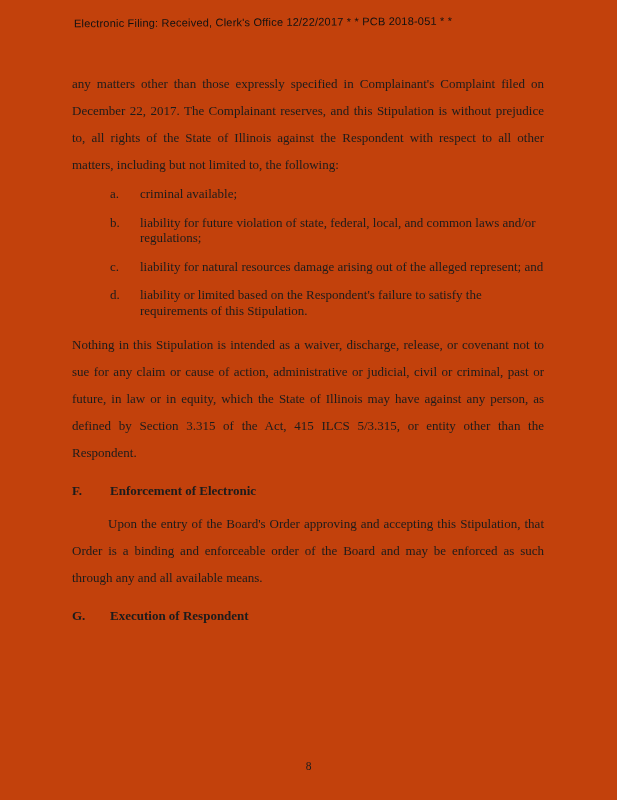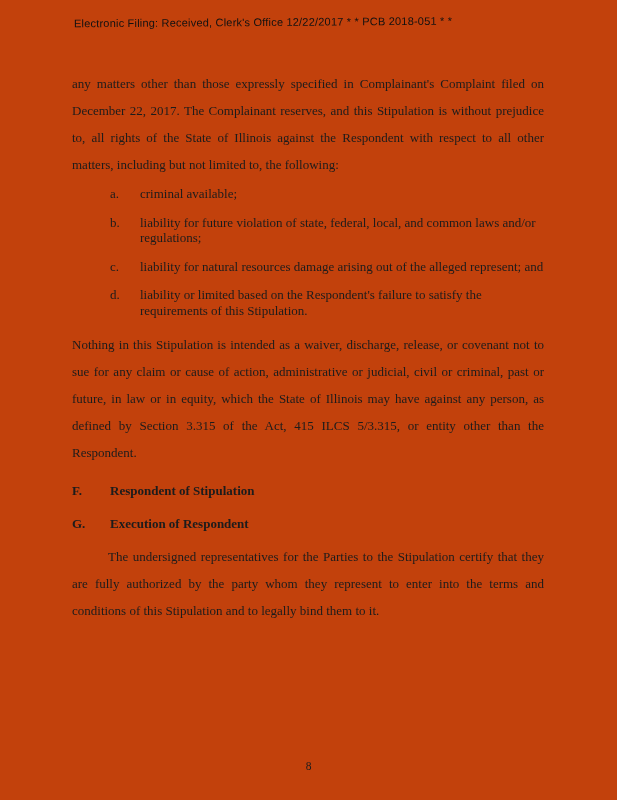--- a/index.html
+++ b/index.html
@@ -108,28 +108,28 @@
         <span class="li-label">d.</span>
         <span class="li-text">liability or limited based on the Respondent's failure to satisfy the requirements of this Stipulation.</span>
       </div>
 
     </div>
 
     <p class="para">Nothing in this Stipulation is intended as a waiver, discharge, release, or covenant not to sue for any claim or cause of action, administrative or judicial, civil or criminal, past or future, in law or in equity, which the State of Illinois may have against any person, as defined by Section 3.315 of the Act, 415 ILCS 5/3.315, or entity other than the Respondent.</p>
 
     <div class="section-heading">
       <span class="sec-label">F.</span>
-      <span class="sec-title">Respondent of Stipulation</span>
+      <span class="sec-title">Enforcement of Electronic</span>
     </div>
 
+    <p class="para indent-first">Upon the entry of the Board's Order approving and accepting this Stipulation, that Order is a binding and enforceable order of the Board and may be enforced as such through any and all available means.</p>
 
     <div class="section-heading">
       <span class="sec-label">G.</span>
       <span class="sec-title">Execution of Respondent</span>
     </div>
 
-    <p class="para indent-first">The undersigned representatives for the Parties to the Stipulation certify that they are fully authorized by the party whom they represent to enter into the terms and conditions of this Stipulation and to legally bind them to it.</p>
 
   </div>
 
   <div class="page-number">8</div>
 
 </div>
 
 </body></html>

